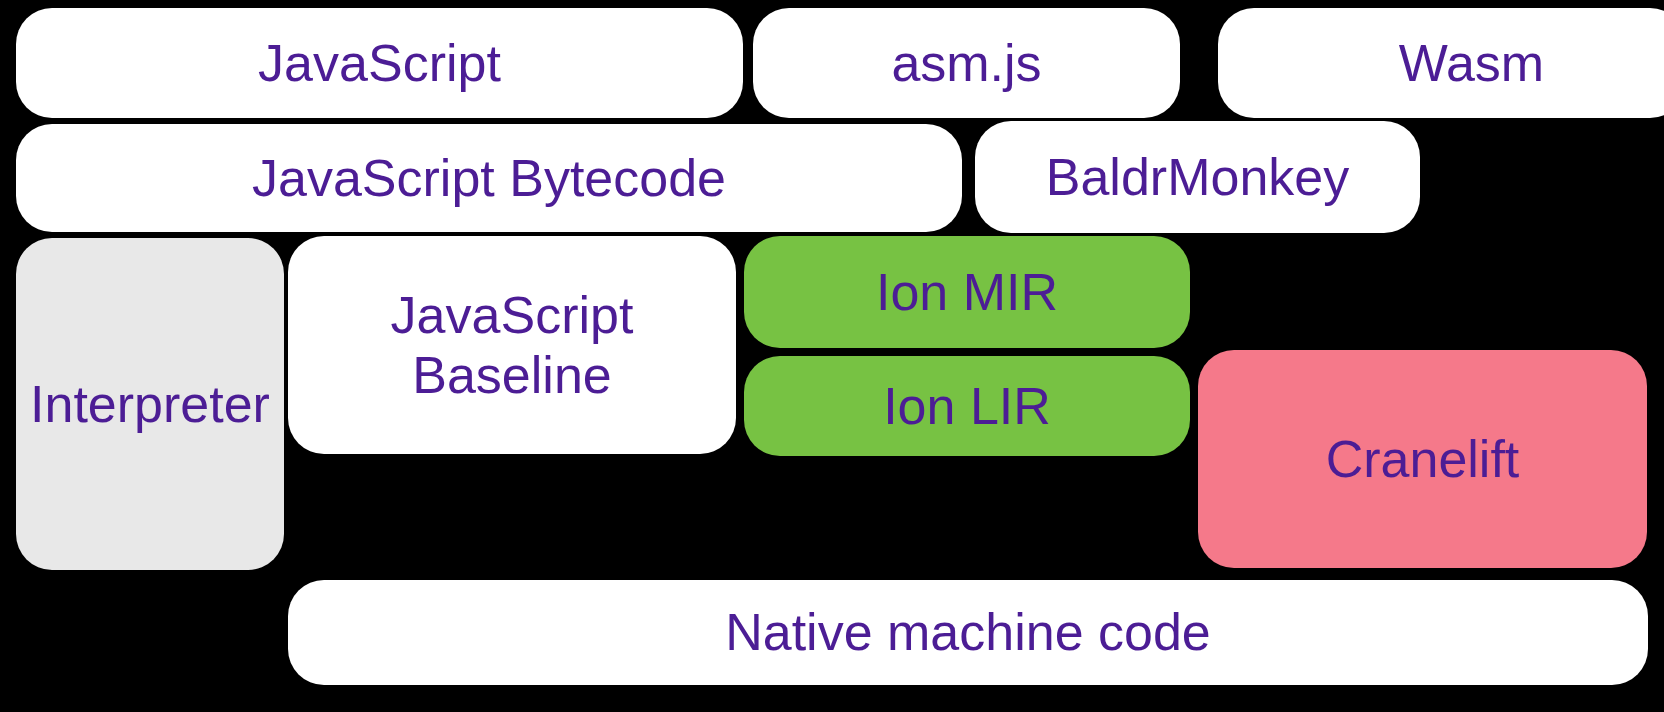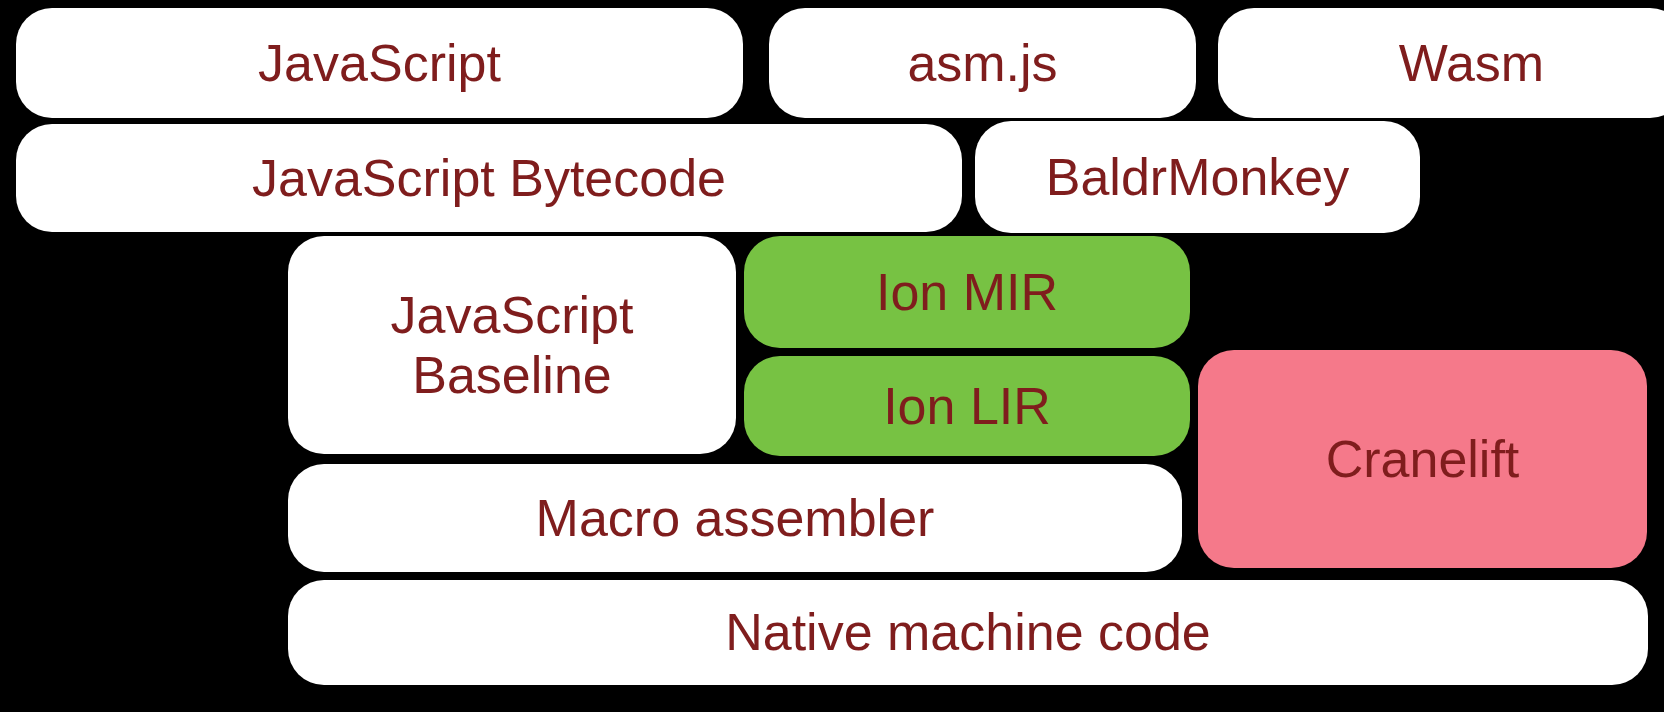--- a/index.html
+++ b/index.html
@@ -10,75 +10,75 @@
     font-family:"Liberation Sans", sans-serif;
     overflow:hidden;
   }
   .block{
     position:absolute;
     display:flex;
     flex-direction:column;
     align-items:center;
     justify-content:center;
     border-radius:36px;
-    color:#7f1d1d;
+    color:#4c1d95;
     font-size:52px;
     line-height:1.16;
     text-align:center;
     white-space:nowrap;
   }
   .c-white{background:#ffffff;}
   .c-gray{background:#e8e8e8;}
   .c-green{background:#77c243;align-items:center;}
   .c-pink{background:#f5798a;}
 </style>
 </head>
 <body>
 
 <div class="canvas">
 
   <div class="block c-white" style="left:16px;top:8px;width:727px;height:110px;">
     <span>JavaScript</span>
   </div>
 
-  <div class="block c-white" style="left:753px;top:8px;width:427px;height:110px;margin-left:16px;">
+  <div class="block c-white" style="left:753px;top:8px;width:427px;height:110px;">
     <span>asm.js</span>
   </div>
 
   <div class="block c-white" style="left:1218px;top:8px;width:429px;height:110px;padding-left:39px;">
     <span>Wasm</span>
   </div>
 
   <div class="block c-white" style="left:16px;top:124px;width:946px;height:108px;">
     <span>JavaScript Bytecode</span>
   </div>
 
   <div class="block c-white" style="left:975px;top:121px;width:445px;height:112px;">
     <span>BaldrMonkey</span>
   </div>
 
+  <div class="block c-gray" style="left:16px;top:238px;width:268px;height:332px;">
+    <span>Interpreter</span>
+  </div>
 
   <div class="block c-white" style="left:288px;top:236px;width:448px;height:218px;">
     <span>JavaScript</span>
     <span>Baseline</span>
   </div>
 
   <div class="block c-green" style="left:744px;top:236px;width:446px;height:112px;">
     <span>Ion MIR</span>
   </div>
 
   <div class="block c-green" style="left:744px;top:356px;width:446px;height:100px;">
     <span>Ion LIR</span>
   </div>
 
   <div class="block c-pink" style="left:1198px;top:350px;width:449px;height:218px;">
     <span>Cranelift</span>
   </div>
 
-  <div class="block c-white" style="left:288px;top:464px;width:894px;height:108px;">
-    <span>Macro assembler</span>
-  </div>
 
   <div class="block c-white" style="left:288px;top:580px;width:1360px;height:105px;text-align:right;">
     <span>Native machine code</span>
   </div>
 
 </div>
 
 </body></html>

